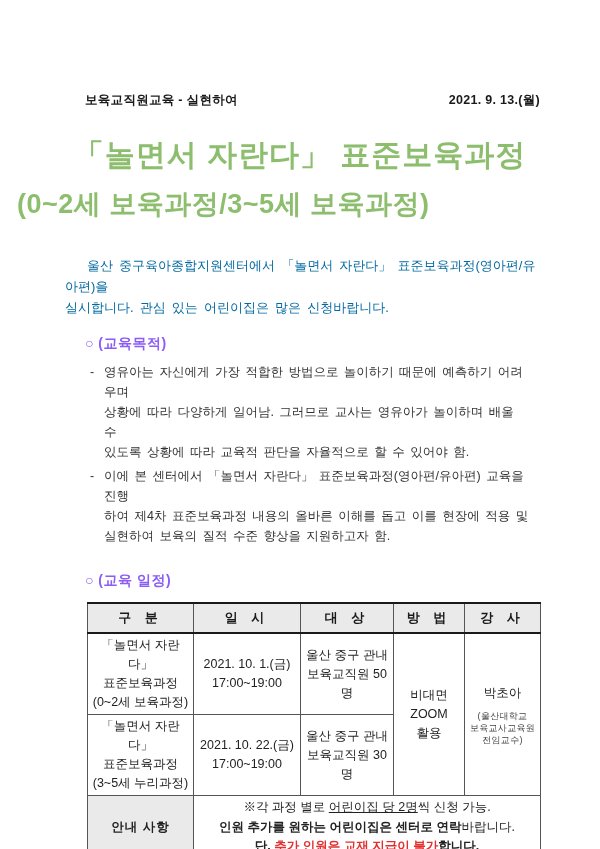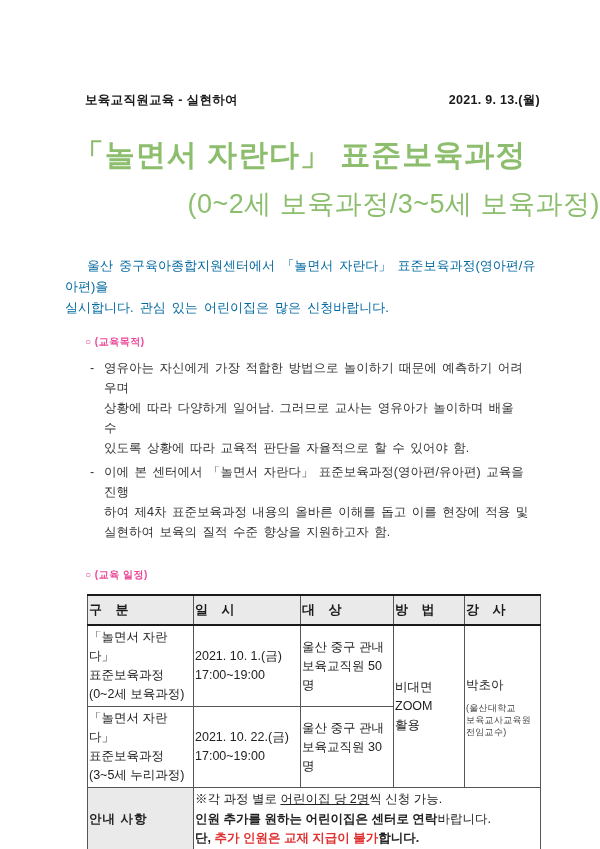--- a/index.html
+++ b/index.html
@@ -25,39 +25,40 @@
   .doc-title {
     margin-top: 26px;
     text-align: center;
     color: var(--title-green, #8cbe6e);
     font-size: 30px; font-weight: 800;
     letter-spacing: 1px;
     line-height: 40px;
   }
   .doc-subtitle {
     margin-top: 12px;
-    text-align: right;
+    text-align: left;
     color: var(--title-green, #8cbe6e);
-    font-size: 27px; font-weight: 400;
+    font-size: 27px; font-weight: 700;
     letter-spacing: 0.5px;
     line-height: 34px;
+    padding-left: 17px;
   }
 
   
   .intro {
     margin: 34px 60px 0 65px;
     font-size: 13px; line-height: 21px;
     word-spacing: 2.5px; color: #0369a1;
   }
   .intro .indent { text-indent: 22px; display: block; }
 
   
   .section-heading {
     margin: 17px 0 0 85px;
-    font-size: 10px; font-weight: bold; color: #ec4899;
+    font-size: 14px; font-weight: bold; color: #8b5cf6;
     letter-spacing: 0.5px;
   }
   .section-heading.schedule { margin-top: 26px; }
 
   
   .bullets { margin: 9px 70px 0 90px; }
   .bullet { display: flex; margin-bottom: 4px; }
   .bullet .marker { width: 14px; flex: none; font-size: 12.5px; line-height: 20px; color: #333; }
   .bullet .bullet-text { flex: 1; font-size: 12.5px; line-height: 20px; word-spacing: 2px; color: #333; }
 
@@ -65,21 +66,21 @@
   table.schedule-table {
     margin: 12px 0 0 87px;
     width: 453px;
     border-collapse: collapse;
     table-layout: fixed;
     border-top: 2.5px solid #1a1a1a;
     border-bottom: 2.5px solid #1a1a1a;
   }
   .schedule-table th, .schedule-table td {
     border: 1px solid #555;
-    text-align: left; vertical-align: middle;
+    text-align: center; vertical-align: middle;
     padding: 2px 1px;
   }
   .schedule-table thead th {
     background: var(--header-bg, #eaeaea);
     height: 24px;
     font-size: 13px; font-weight: bold;
     letter-spacing: 5px; color: #1a1a1a;
     border-bottom: 2px solid #1a1a1a;
   }
   .schedule-table td { font-size: 12.5px; line-height: 19px; color: #222; }

